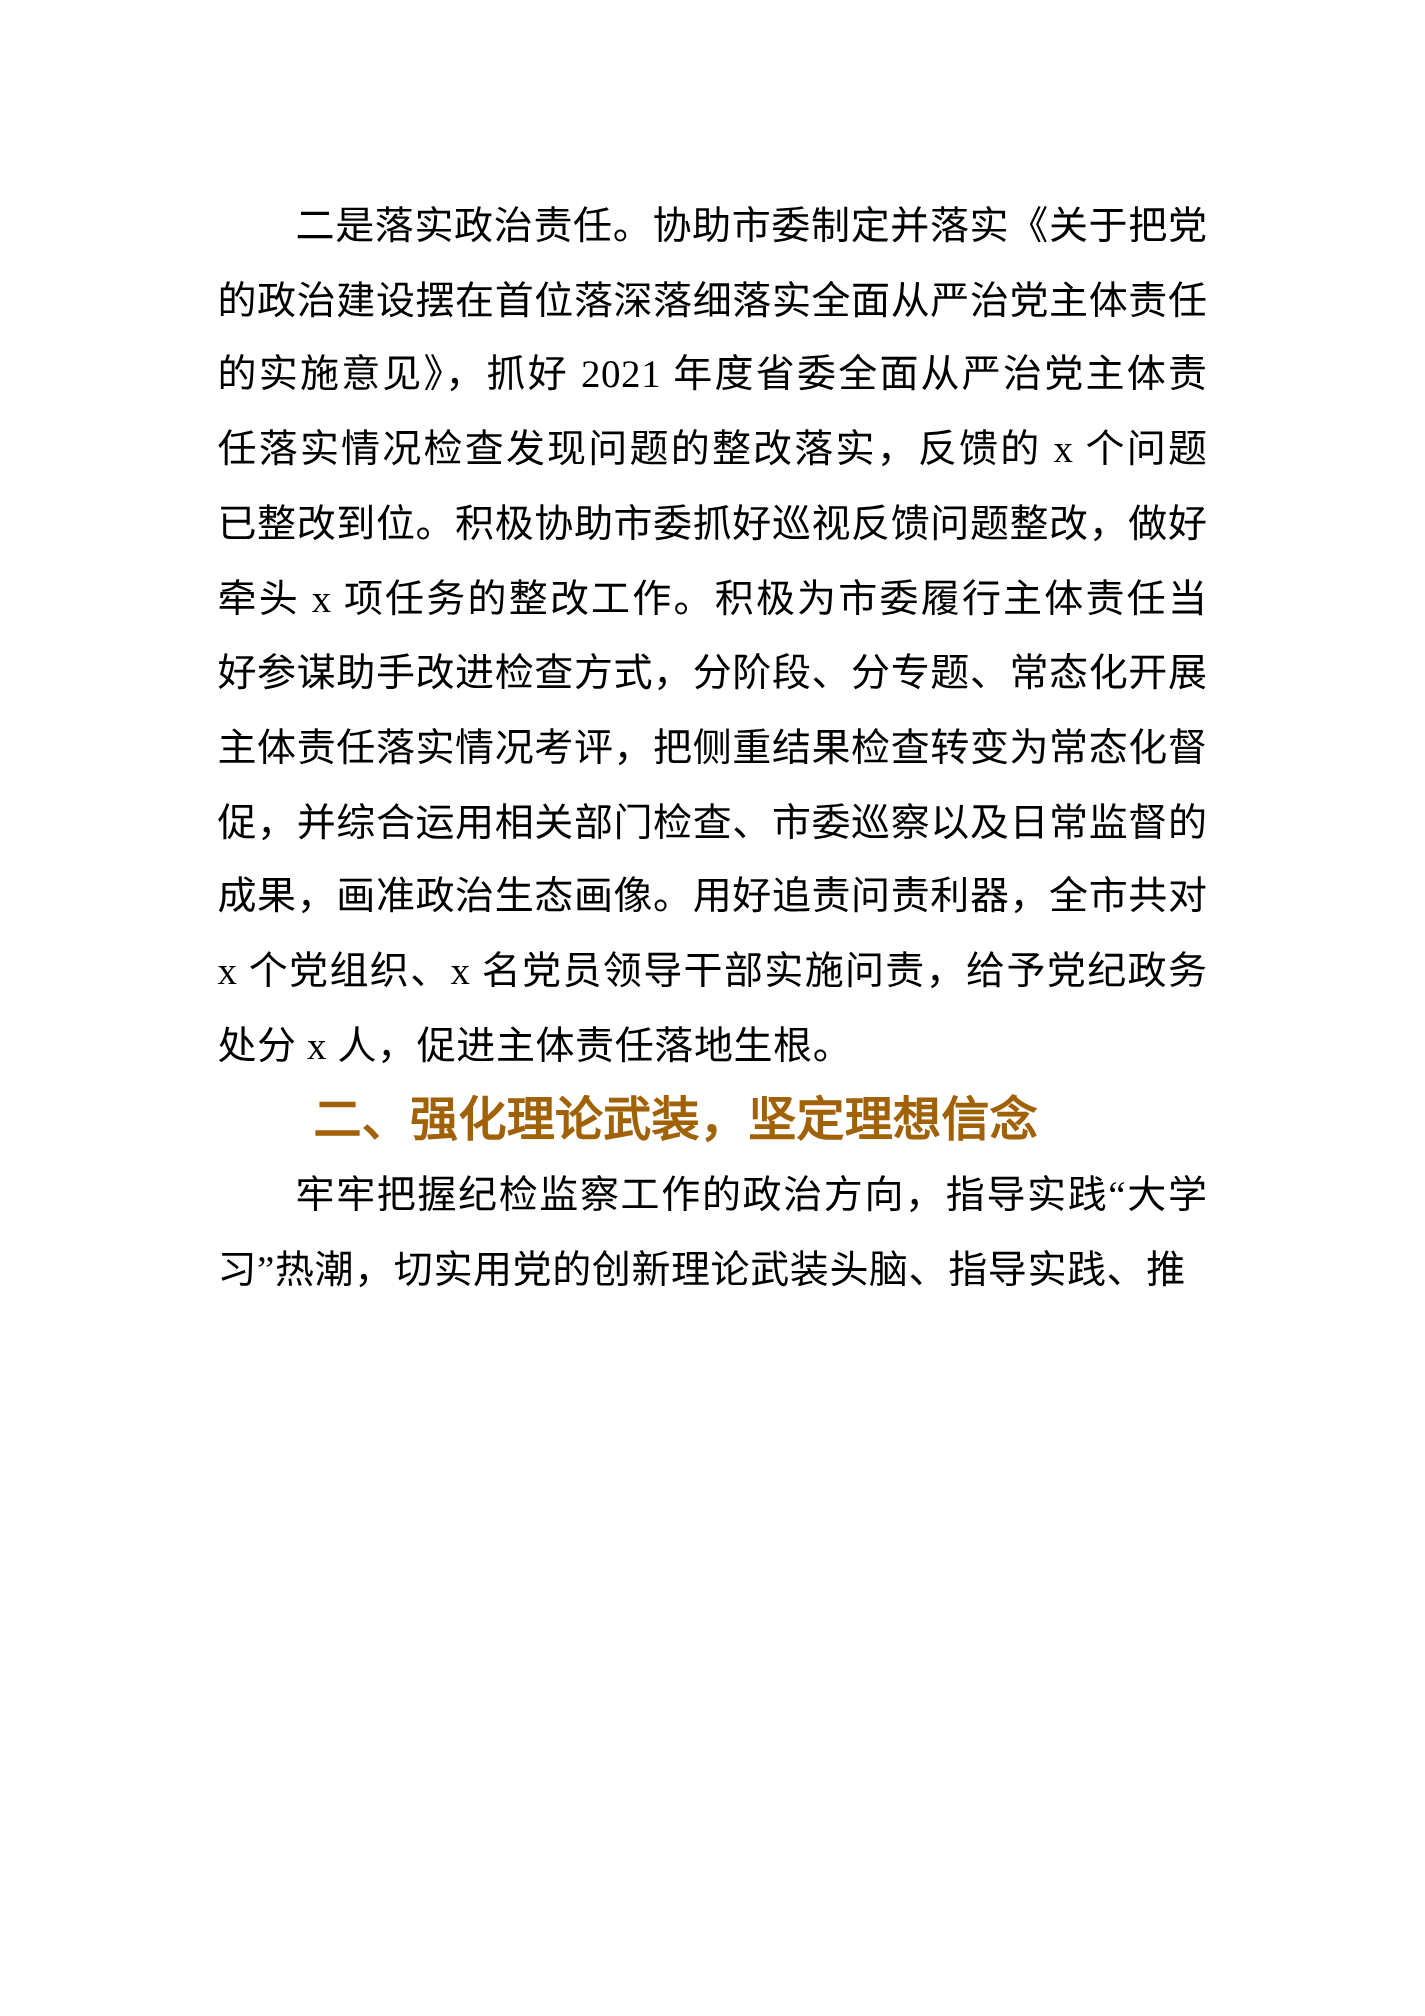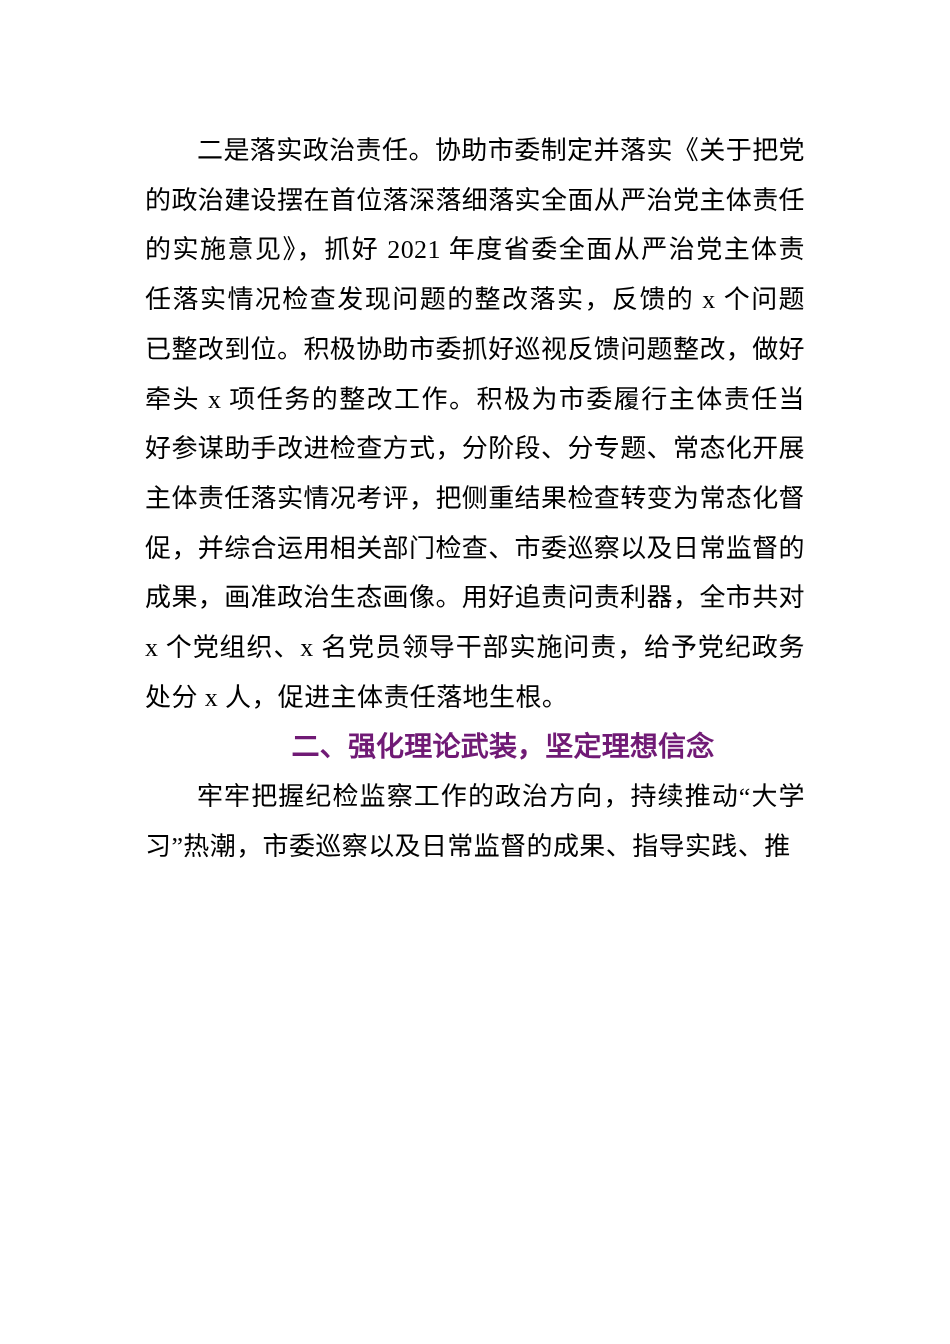--- a/index.html
+++ b/index.html
@@ -26,29 +26,29 @@
     line-height: 49.7px;
     color: #000000;
     text-align: justify;
     text-indent: 2em;
     letter-spacing: 0.4px;
     word-break: normal;
   }
   .section-heading {
     margin: 0;
     font-family: "Liberation Sans", "DejaVu Sans", sans-serif;
-    font-size: 28px;
+    font-size: 32px;
     font-weight: 700;
     line-height: 49.7px;
-    color: #701a75;
-    text-align: center;
+    color: #a16207;
+    text-align: left;
     text-indent: 2em;
     letter-spacing: 0.2px;
   }
 </style>
 </head>
 <body>
 
 <div class="page">
   <p class="body-para">二是落实政治责任。协助市委制定并落实《关于把党的政治建设摆在首位落深落细落实全面从严治党主体责任的实施意见》，抓好 2021 年度省委全面从严治党主体责任落实情况检查发现问题的整改落实，反馈的 x 个问题已整改到位。积极协助市委抓好巡视反馈问题整改，做好牵头 x 项任务的整改工作。积极为市委履行主体责任当好参谋助手改进检查方式，分阶段、分专题、常态化开展主体责任落实情况考评，把侧重结果检查转变为常态化督促，并综合运用相关部门检查、市委巡察以及日常监督的成果，画准政治生态画像。用好追责问责利器，全市共对 x 个党组织、x 名党员领导干部实施问责，给予党纪政务处分 x 人，促进主体责任落地生根。</p>
   <h2 class="section-heading">二、强化理论武装，坚定理想信念</h2>
-  <p class="body-para">牢牢把握纪检监察工作的政治方向，持续推动“大学习”热潮，市委巡察以及日常监督的成果、指导实践、推</p>
+  <p class="body-para">牢牢把握纪检监察工作的政治方向，指导实践“大学习”热潮，切实用党的创新理论武装头脑、指导实践、推</p>
 </div>
 
 </body></html>

